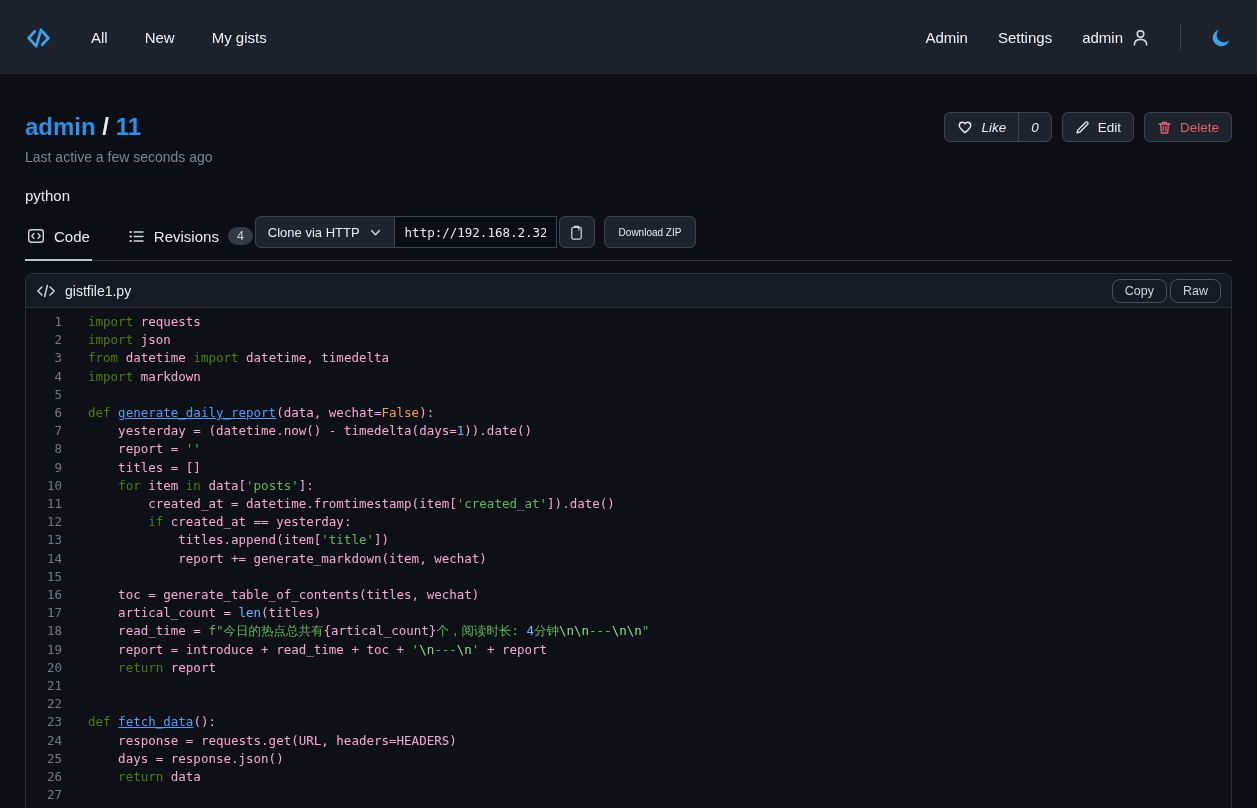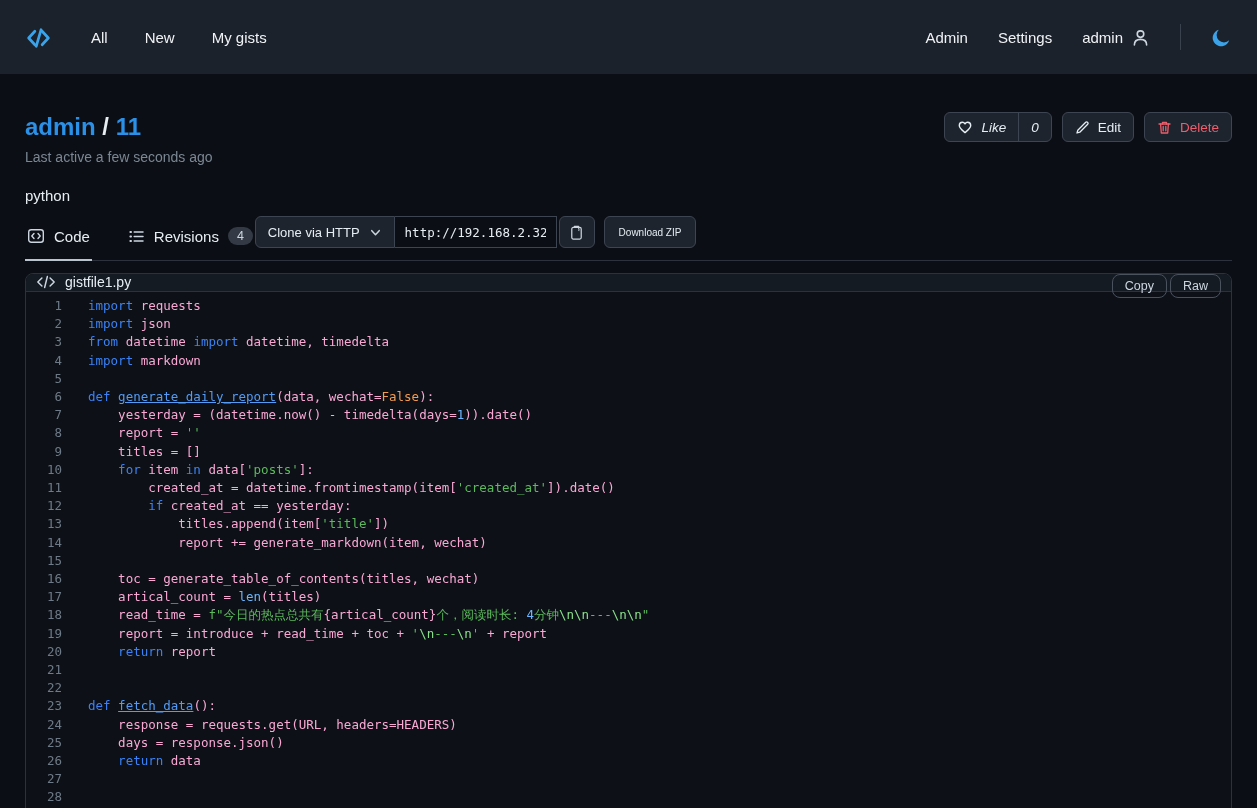--- a/index.html
+++ b/index.html
@@ -57,34 +57,34 @@
     padding:0 10px; outline:none; }
   .copy-url-btn { height:32px; width:36px; margin-left:2px; display:inline-flex; align-items:center;
     justify-content:center; background:#1e242d; border:1px solid #3e4552; border-radius:6px;
     cursor:pointer; color:#cdd6e0; }
   .download-btn { margin-left:9px; height:32px; padding:0 14px; background:#1e242d;
     border:1px solid #3e4552; border-radius:6px; color:#e6edf3; font-size:10px; cursor:pointer;
     font-family:inherit; }
 
   
   .code-card { margin-top:12px; border:1px solid #2b323d; border-radius:8px 8px 0 0; overflow:hidden; }
-  .card-header { height:18px; background:#151b23; border-bottom:1px solid #2b323d;
-    display:flex; align-items:flex-start; gap:9px; padding:0 10px; }
+  .card-header { height:34px; background:#151b23; border-bottom:1px solid #2b323d;
+    display:flex; align-items:center; gap:9px; padding:0 10px; }
   .filename { font-size:14px; color:#e6edf3; cursor:pointer; }
   .header-btns { margin-left:auto; display:flex; gap:3px; }
   .mini-btn { height:24px; padding:0 12px; background:transparent; border:1px solid #4a525e;
     border-radius:8px; color:#cdd6e0; font-size:12.5px; cursor:pointer; font-family:inherit; }
 
   .code-body { background:#0d1117; padding:5px 0; font-family:"DejaVu Sans Mono", monospace;
     font-size:12.5px; line-height:18.2px; }
   .code-line { display:flex; white-space:pre; }
   .ln { width:52px; flex-shrink:0; text-align:right; padding-right:16px; color:#6e7a87; }
   .lc { padding-left:10px; color:#aab4c0; }
   .t-p { color:#f9a8d4; }
-  .t-k { color:#3b82f6;margin-top:38px; }
+  .t-k { color:#4d7c0f;margin-top:38px; }
   .t-f { color:#539bf5; text-decoration:underline; }
   .t-s { color:#5cba5c; }
   .t-e { color:#8ae28a; }
   .t-n { color:#6cb6ff; }
   .t-b { color:#6cb6ff; }
   .t-l { color:#f49b50; }
 
   svg { display:block; }
 </style>
 </head>

